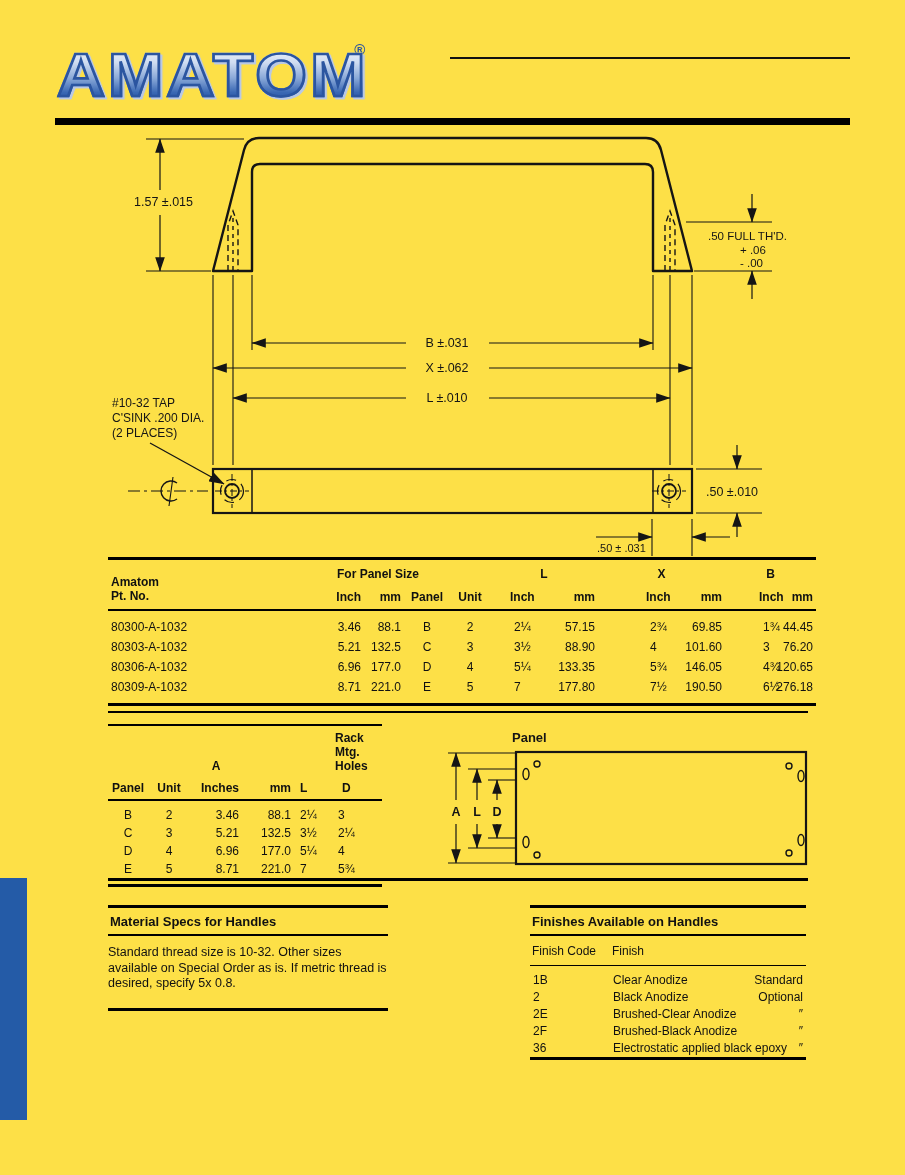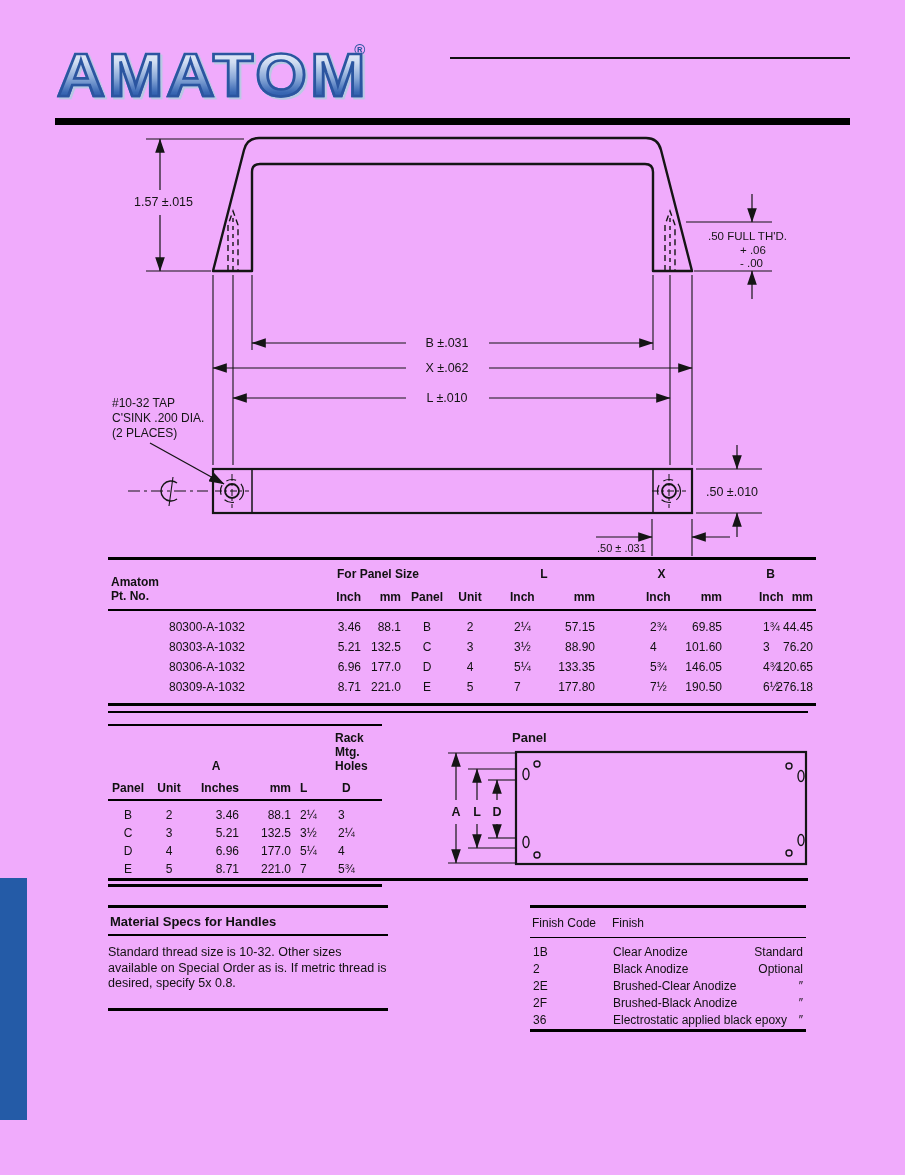--- a/index.html
+++ b/index.html
@@ -1,16 +1,16 @@
 <!DOCTYPE html>
 <html><head>
 <meta charset="utf-8">
 <style>
   html,body{margin:0;padding:0;background:#fff;}
-  .page{position:relative;width:905px;height:1175px;background:#f0abfc;overflow:hidden;
+  .page{position:relative;width:905px;height:1175px;background:#fde047;overflow:hidden;
         font-family:"Liberation Sans",sans-serif;color:#111;}
 
   
   .logo{position:absolute;left:57px;top:44px;display:flex;align-items:flex-start;}
   .logo-text{
     font-family:"Liberation Sans",sans-serif;font-weight:700;font-size:62px;line-height:1;
     letter-spacing:3px;transform:scaleX(1.07);transform-origin:left center;
     background:linear-gradient(180deg,#f4f8fd 0%,#cfdcf1 30%,#8aa9d8 55%,#3a68b4 78%,#1c4a9c 100%);
     -webkit-background-clip:text;background-clip:text;color:transparent;
     -webkit-text-stroke:2.6px #2b55a0;
@@ -39,21 +39,21 @@
 
   
   .t1-wrap{position:absolute;left:108px;top:557px;width:708px;}
   .t1{width:708px;border-top:3px solid #000;border-bottom:3px solid #000;}
   .t1 thead tr.h2 th,.t1 thead th.pt{border-bottom:2.5px solid #000;padding-bottom:5px;}
   .t1 thead th{padding-top:7px;}
   .t1 th.pt div{text-align:left;line-height:1.15;}
   .t1 tbody td{padding-top:3px;padding-bottom:3px;}
   .t1 tbody tr:first-child td{padding-top:9px;}
   .t1 tbody tr:last-child td{padding-bottom:9px;}
-  .t1 tbody td:nth-child(1){text-align:center;margin-left:26px;}
+  .t1 tbody td:nth-child(1){text-align:left;margin-left:26px;}
   .t1 tbody td:nth-child(2),.t1 tbody td:nth-child(3),.t1 tbody td:nth-child(7),
   .t1 tbody td:nth-child(9),.t1 tbody td:nth-child(11){text-align:right;}
   .t1 tbody td:nth-child(4),.t1 tbody td:nth-child(5){text-align:center;}
   .t1 tbody td:nth-child(6){text-align:left;padding-left:24px;}
   .t1 tbody td:nth-child(8){text-align:left;padding-left:52px;}
   .t1 tbody td:nth-child(10){text-align:left;padding-left:38px;}
   .t1 th.ali6{text-align:left;padding-left:20px;}
   .t1 th.ali8{text-align:left;padding-left:48px;}
   .t1 th.ali10{text-align:left;padding-left:34px;}
 
@@ -407,20 +407,21 @@
 
   <div class="section-rule-2"></div>
 
   <div class="ms-block">
     <div class="block-title">Material Specs for Handles</div>
     <p>Standard thread size is 10-32. Other sizes available on Special Order as is. If metric thread is desired, specify 5x 0.8.</p>
     <div class="bottom-rule"></div>
   </div>
 
   <div class="fin-block">
+    <div class="block-title">Finishes Available on Handles</div>
     <table class="t3">
       <colgroup>
           <col style="width:80px">
           <col style="width:136px">
           <col style="width:60px">
         </colgroup>
       <thead>
         <tr>
           <th class="al">Finish Code</th>
           <th class="al">Finish</th>

